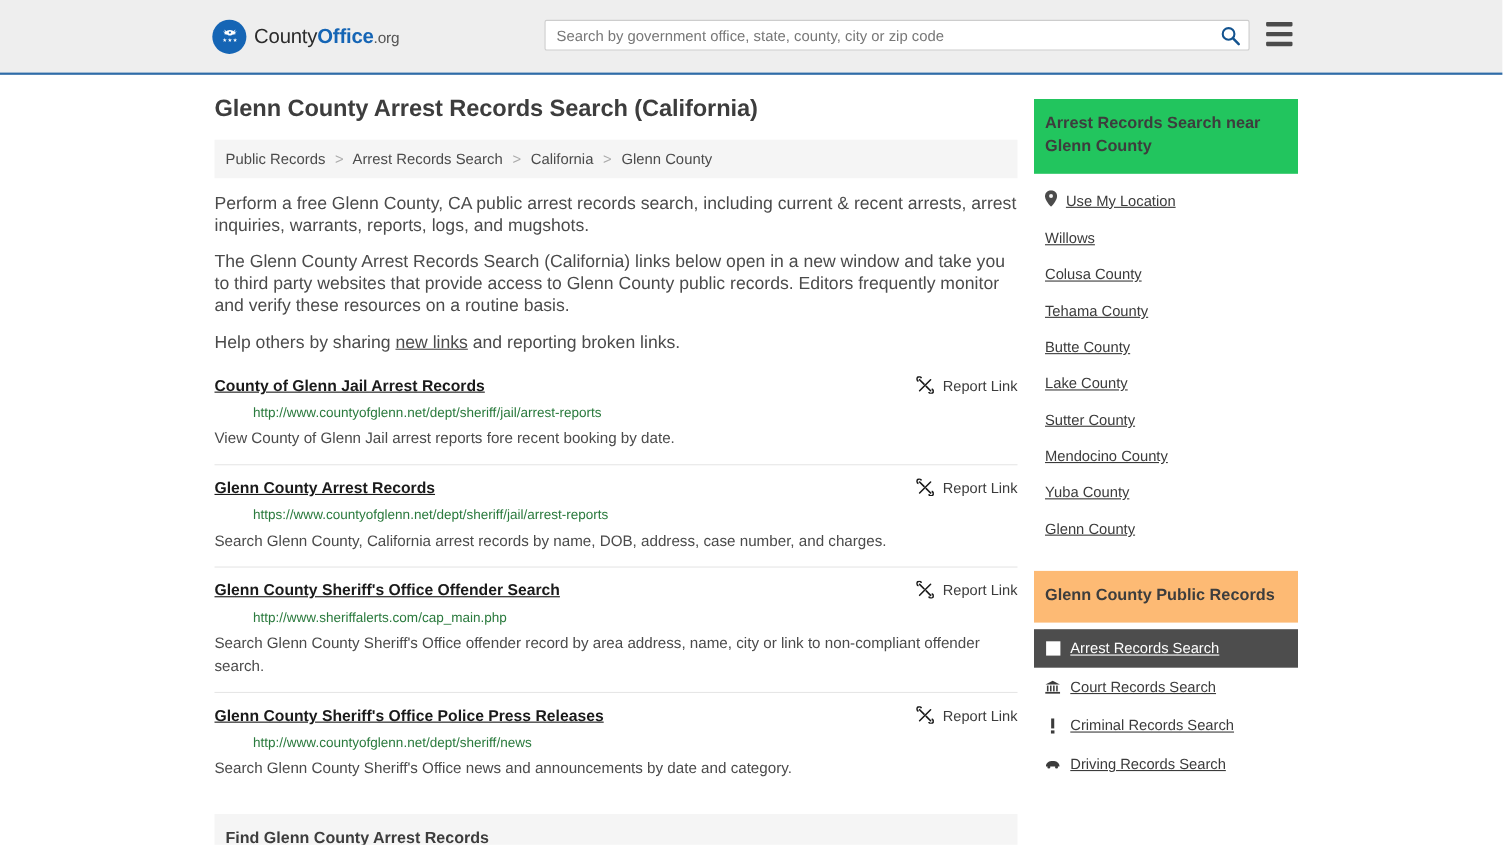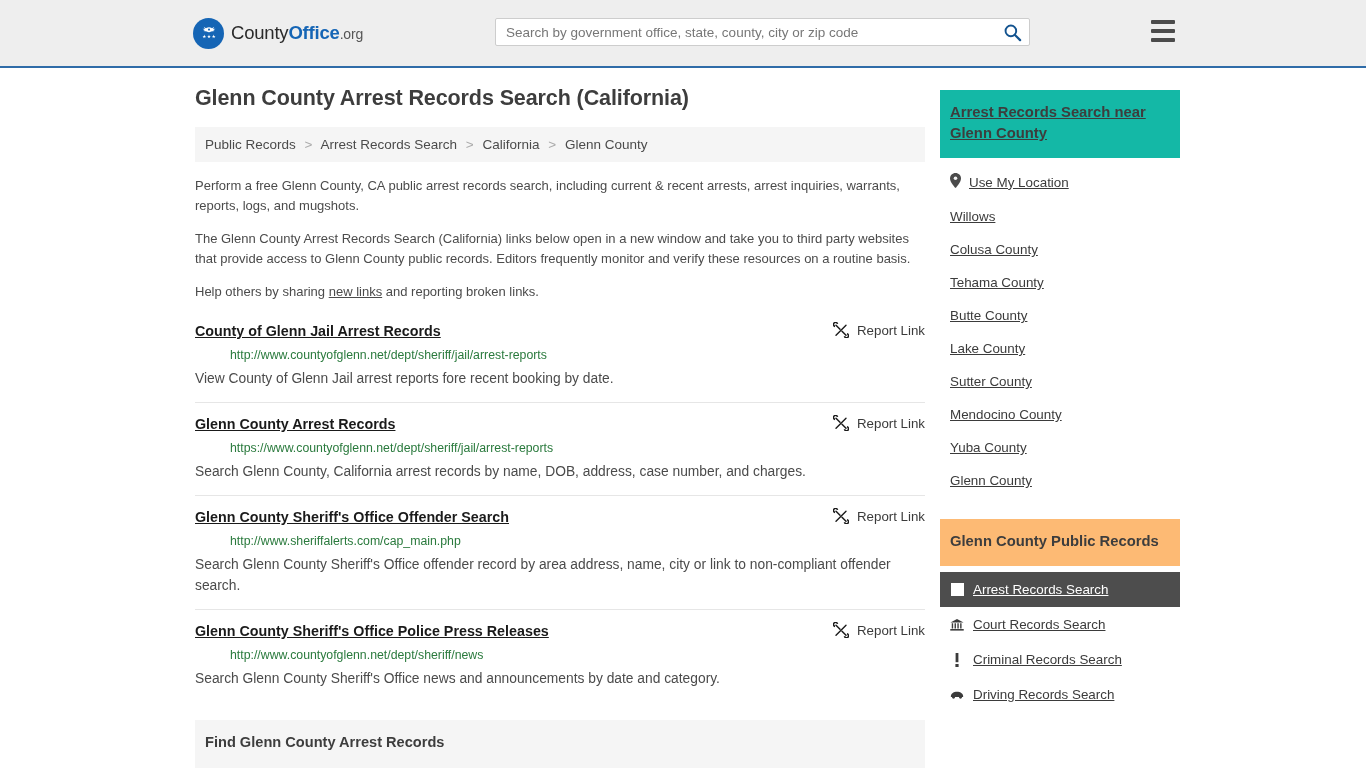--- a/index.html
+++ b/index.html
@@ -45,21 +45,21 @@
     letter-spacing: -0.2px;
     white-space: nowrap;
   }
   .logo-text .b { font-weight: bold; color: #1565b5; }
   .logo-text .org { font-size: 14px; color: #555; }
 
   .search-wrap {
     position: absolute;
     left: 495px;
     top: 18px;
-    width: 535px;
+    width: 641px;
     height: 28px;
     display: flex;
     align-items: center;
     background: #ffffff;
     border: 1px solid #cdcdcd;
     border-radius: 2px;
     gap: 16px;
   }
   .search-input {
     flex: 1;
@@ -125,21 +125,21 @@
     color: #4b4b4b;
     margin-bottom: 14px;
   }
   .breadcrumb a {
     color: #4b4b4b;
     text-decoration: none;
   }
   .breadcrumb .sep { color: #aaaaaa; margin: 0 5px; }
 
   .intro p {
-    font-size: 13px;
+    font-size: 16px;
     line-height: 20px;
     color: #4b4b4b;
     margin: 13px 0 13px 0;
   }
   .intro a {
     color: #4b4b4b;
     text-decoration: underline;
   }
 
   
@@ -196,27 +196,26 @@
   }
   .find-section h2 {
     margin: 0;
     font-size: 14.6px;
     font-weight: bold;
     color: #3d3d3d;
   }
 
   
   .card-head {
-    background: #14b8a6;
+    background: #22c55e;
     padding: 12px 26px 14px 10px;
     font-size: 14.8px;
     font-weight: bold;
     color: #3d3d3d;
     line-height: 21px;
-    text-decoration: underline;
   }
   .near-list { padding: 6px 0 0 0; }
   .near-item {
     display: flex;
     align-items: center;
     gap: 8px;
     padding: 9px 10px;
     font-size: 13.4px;
   }
   .near-item a {

